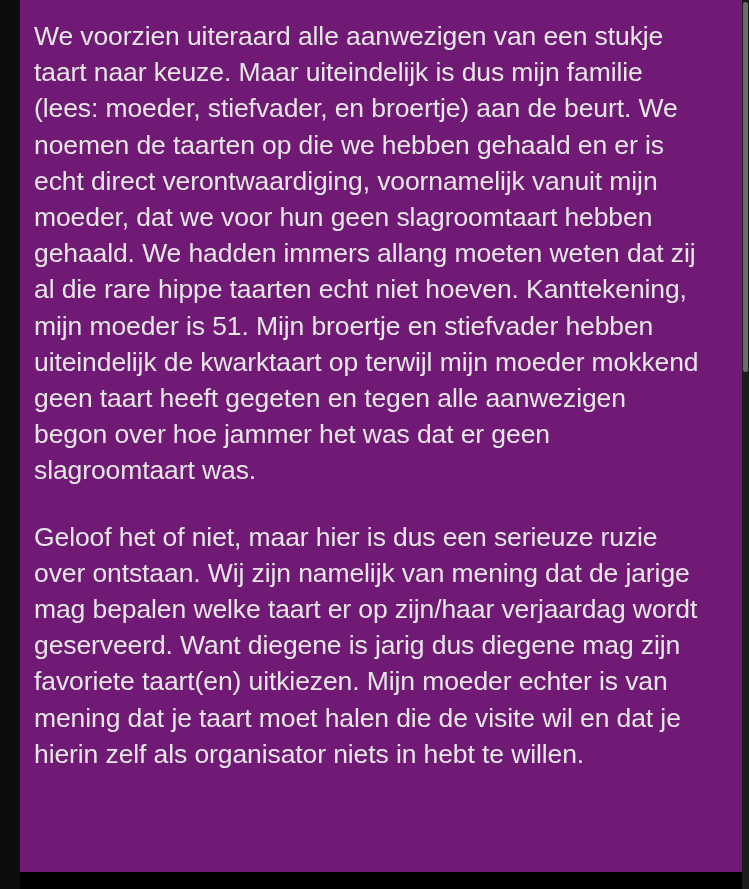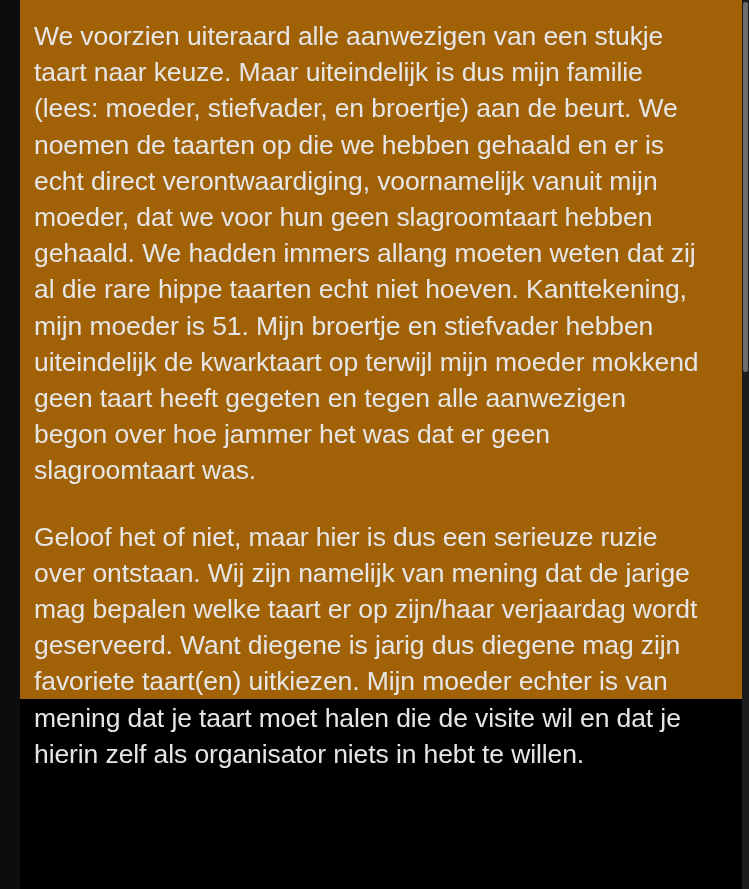--- a/index.html
+++ b/index.html
@@ -9,22 +9,22 @@
   }
   body {
     width: 749px;
     height: 889px;
     overflow: hidden;
     font-family: "Liberation Sans", sans-serif;
   }
   #page {
     position: relative;
     width: 749px;
-    height: 699px;
-    background: #a16207;
+    height: 872px;
+    background: #701a75;
     box-sizing: border-box;
   }
   .left-gutter {
     position: absolute;
     left: 0;
     top: 0;
     width: 20px;
     height: 889px;
     background: #0d0d0d;
   }

